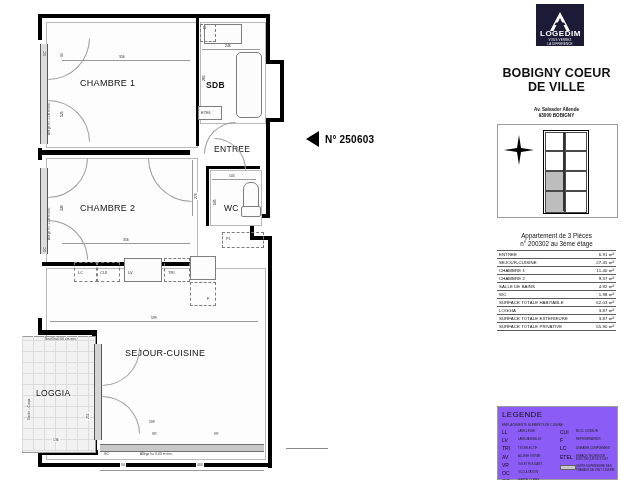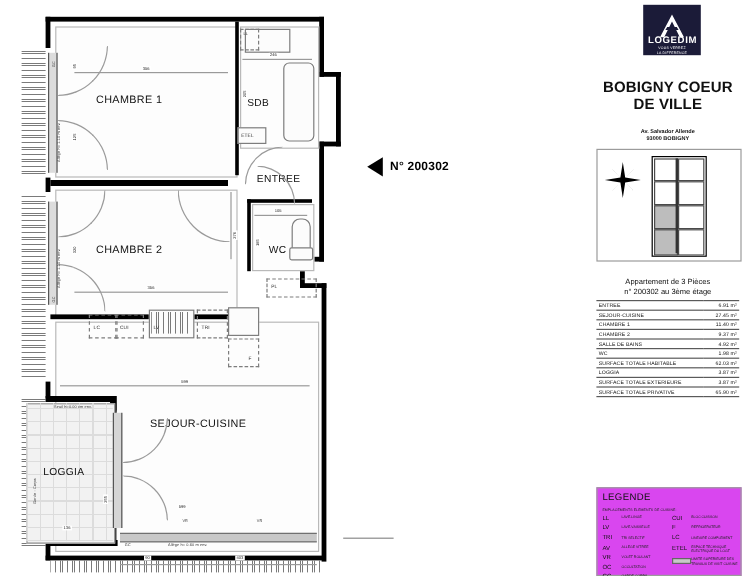--- a/index.html
+++ b/index.html
@@ -68,21 +68,21 @@
   .kp-line{position:absolute;background:#333;}
 
   #hall-title{position:absolute;left:0;top:218px;width:129px;text-align:center;font-size:10.5px;font-weight:bold;color:#111;}
   #apt-sub{position:absolute;left:0;top:232px;width:129px;text-align:center;font-size:6.3px;line-height:8px;color:#111;}
 
   #surfaces{position:absolute;left:5px;top:250px;width:119px;border-collapse:collapse;}
   #surfaces td{font-size:4.3px;padding:1px 2px;border-bottom:1px solid #5a5a5a;color:#111;letter-spacing:.1px;}
   #surfaces tr:first-child td{border-top:1px solid #5a5a5a;}
   #surfaces td.val{text-align:right;width:26px;}
 
-  #legend-box{position:absolute;left:5px;top:406px;width:119px;height:72px;border:1px solid #9b9b9b;background:#d946ef;}
+  #legend-box{position:absolute;left:5px;top:406px;width:119px;height:72px;border:1px solid #9b9b9b;background:#8b5cf6;}
   #legend-title{position:absolute;left:4px;top:3px;font-size:8px;color:#111;letter-spacing:.3px;}
   #legend-head{position:absolute;left:4px;top:16px;font-size:2.9px;color:#222;letter-spacing:.1px;}
   .lg-col{position:absolute;top:22px;}
   .lg-row{display:flex;align-items:flex-start;margin-bottom:2.2px;}
   .lg-ab{width:16px;font-size:5px;color:#111;flex:0 0 16px;}
   .lg-tx{font-size:2.9px;line-height:3.4px;color:#222;padding-top:1.3px;}
   .lg-sw{width:14px;height:3px;background:#c8c8c8;border:1px solid #666;flex:0 0 14px;margin-top:1px;}
 </style>
 </head>
 <body>
@@ -133,21 +133,21 @@
     <div class="swing" style="left:48px;top:220px;width:38px;height:38px;border-color:#9a9a9a;border-bottom-color:transparent;border-left-color:transparent;border-radius:0 100% 0 0;"></div>
     <div class="swing" style="left:148px;top:158px;width:42px;height:42px;border-color:#9a9a9a;border-top-color:transparent;border-right-color:transparent;border-radius:0 0 0 100%;"></div>
     <div class="dimtxt" style="left:122px;top:238px;">356</div>
     <div class="dimline h" style="left:62px;top:243px;width:128px;"></div>
     <div class="dimtxt v" style="left:60px;top:212px;">320</div>
     <div class="tiny v" style="left:47px;top:240px;">Allège h= 1.10 m env.</div>
     <div class="tiny v" style="left:43px;top:252px;">GC</div>
 
     <div class="wall" style="left:196px;top:18px;width:3px;height:128px;"></div>
     <div class="room-fill" style="left:200px;top:22px;width:64px;height:100px;"></div>
-    <div class="room-label" style="left:206px;top:80px;">SDB</div>
+    <div class="room-label" style="left:206px;top:80px;font-weight:bold;">SDB</div>
     <div class="fixture" style="left:236px;top:52px;width:24px;height:64px;border-radius:5px;"></div>
     <div class="fixture" style="left:204px;top:24px;width:36px;height:18px;"></div>
     <div class="fixture dash" style="left:200px;top:24px;width:14px;height:16px;"></div>
     <div class="tiny" style="left:203px;top:26px;">LL</div>
     <div class="fixture" style="left:198px;top:106px;width:22px;height:12px;"></div>
     <div class="tiny" style="left:201px;top:110px;font-size:4px;">ETEL</div>
     <div class="swing" style="left:204px;top:122px;width:30px;height:30px;border-color:#9a9a9a;border-bottom-color:transparent;border-right-color:transparent;border-radius:100% 0 0 0;"></div>
     <div class="dimtxt" style="left:224px;top:44px;">246</div>
     <div class="dimline h" style="left:202px;top:49px;width:58px;"></div>
     <div class="dimtxt v" style="left:202px;top:82px;">205</div>
@@ -215,21 +215,21 @@
     <div class="tiny" style="left:140px;top:452px;">Allège h= 0.60 m env.</div>
     <div class="dimtxt" style="left:148px;top:420px;">599</div>
     <div class="dimtxt" style="left:120px;top:463px;">90</div>
     <div class="dimtxt" style="left:196px;top:463px;">403</div>
     <div class="dimline h" style="left:100px;top:470px;width:164px;"></div>
 
     <div class="fixture" style="left:286px;top:448px;width:42px;height:8px;border:none;border-top:1px solid #8a8a8a;background:transparent;"></div>
 
     <div id="marker">
       <div class="tri"></div>
-      <div class="txt">N° 200302</div>
+      <div class="txt">N° 250603</div>
     </div>
   </div>
 
   <div id="panel">
 
     <div id="logo-wrap">
       <div id="logo-box">
         <svg class="a" viewBox="0 0 24 22" xmlns="http://www.w3.org/2000/svg">
           <path d="M12 1 L22 20 L18.5 20 L12 7 L5.5 20 L2 20 Z" fill="#ffffff"></path>
           <path d="M6.5 14 L17.5 14 L16 11.5 L8 11.5 Z" fill="#1b1b38"></path>

